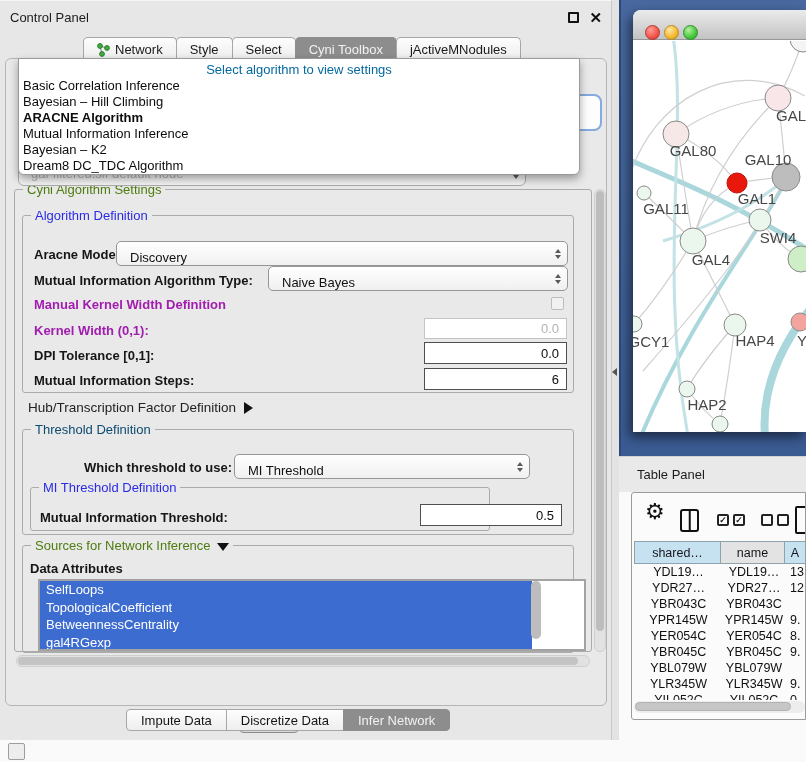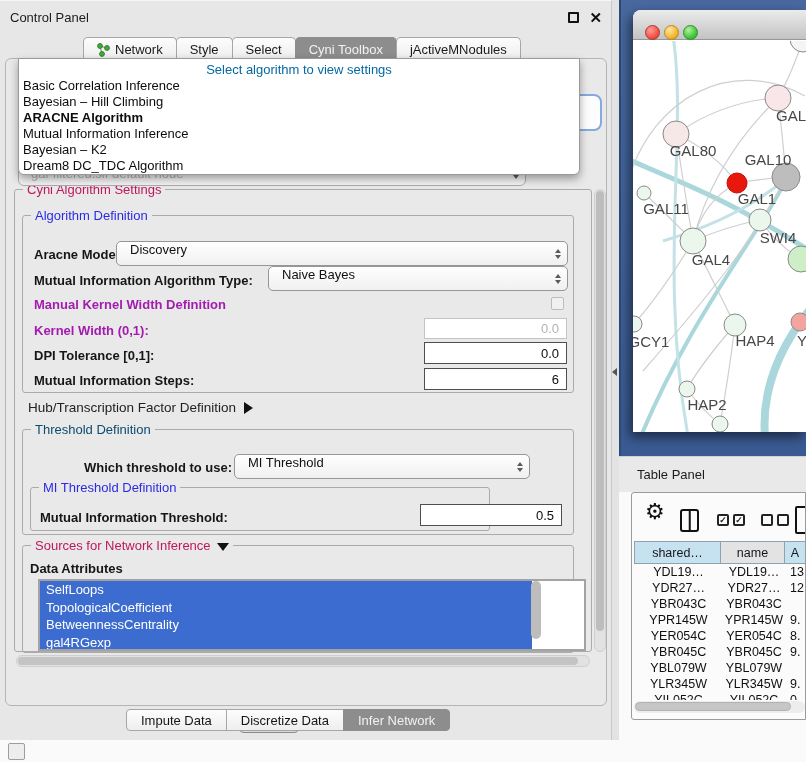--- a/index.html
+++ b/index.html
@@ -32,30 +32,30 @@
 
   
   .popup { left:18px; top:57px; width:562px; height:117px; background:#ffffff; border:1px solid #9a9a9a;
            border-radius:0 0 6px 6px; z-index:5; box-shadow:0 4px 9px rgba(0,0,0,0.35); overflow:hidden; }
   .popup .ph { height:19px; text-align:center; font-size:13px; color:#0369a1; padding-top:3px; }
   .popup .opt { height:16px; font-size:13px; color:#0c0c0c; padding-left:4px; line-height:16px; }
   .popup .opt.bold { font-weight:bold; }
 
   
   .group { position:absolute; border:1px solid #ababab; border-radius:3px; }
-  .gtitle { position:absolute; top:-8px; left:8px; background:#e9e9e9; padding:0 4px; font-size:13px; color:#be185d; white-space:nowrap; }
+  .gtitle { position:absolute; top:-8px; left:8px; background:#e9e9e9; padding:0 4px; font-size:13px; color:#4d7c0f; white-space:nowrap; }
   .gtitle.blue { color:#2a2ae6; }
   .gtitle.green { color:#0c4a6e; }
 
   .lbl { position:absolute; font-size:13px; font-weight:bold; color:#161616; white-space:nowrap; }
   .lbl.dis { color:#a21caf; }
   .plain { font-weight:normal; color:#222; }
 
   .combo { position:absolute; background:linear-gradient(#ffffff,#f0f0f0); border:1px solid #969696; border-radius:5px;
-           font-size:13px; color:#101010; display:flex; align-items:flex-start; padding-left:13px; }
+           font-size:13px; color:#101010; display:flex; align-items:flex-end; padding-left:13px; }
   .stepper { position:absolute; right:6px; top:50%; transform:translateY(-50%); display:flex; flex-direction:column; align-items:center; }
   .tri-up { width:0; height:0; border-left:3.5px solid transparent; border-right:3.5px solid transparent; border-bottom:4.5px solid #5a5a5a; margin-bottom:2px; }
   .tri-down { width:0; height:0; border-left:3.5px solid transparent; border-right:3.5px solid transparent; border-top:4.5px solid #5a5a5a; }
 
   .tfield { position:absolute; background:#fff; border:1px solid #4f4f4f; font-size:13px; color:#0c0c0c;
             display:flex; align-items:center; justify-content:flex-end; padding-right:7px; }
   .tfield.dis { border-color:#c4c4c4; color:#b2b2b2; }
 
   .checkbox { position:absolute; width:13px; height:13px; border:1px solid #bdbdbd; background:#f1f1f1; border-radius:2px; }
 

